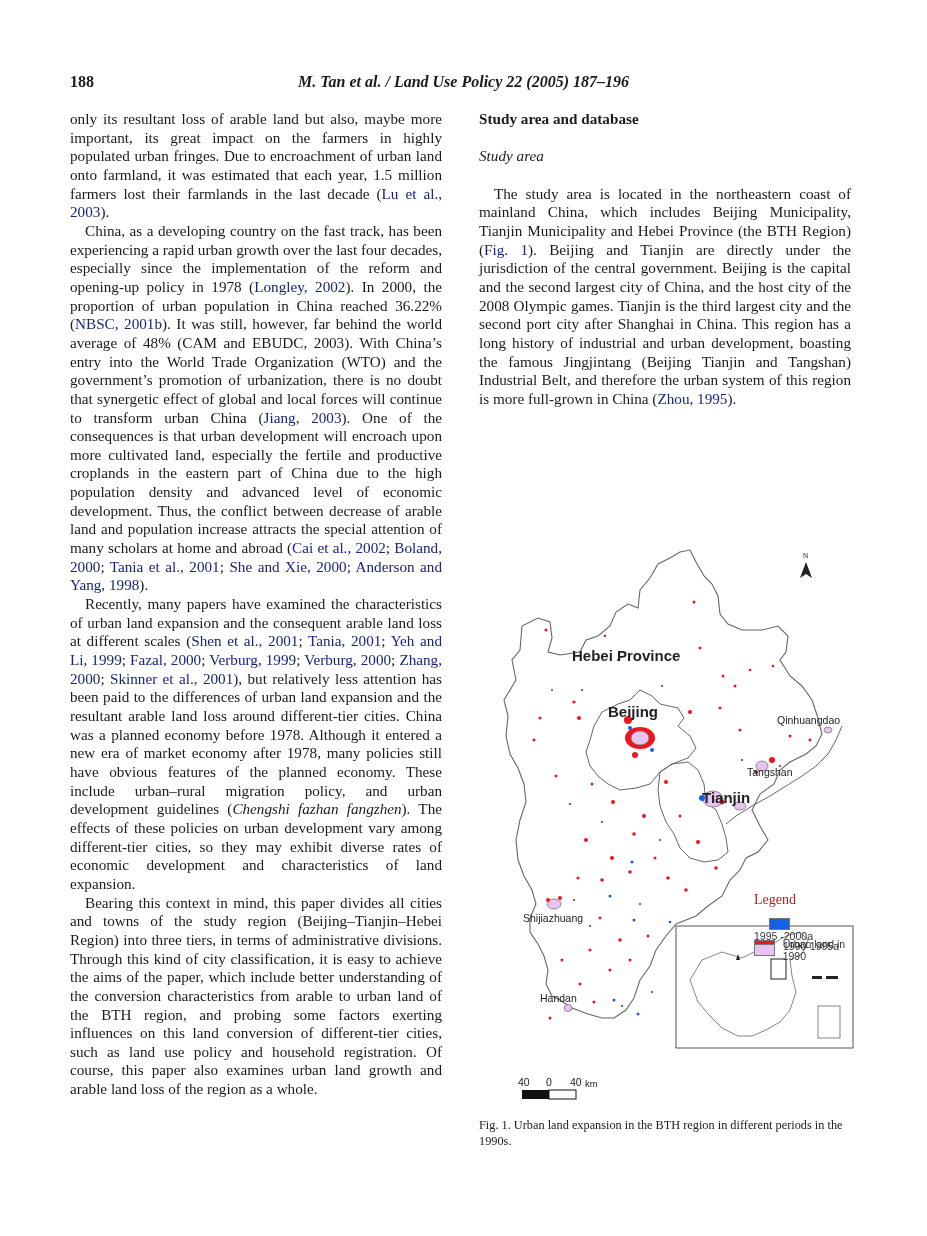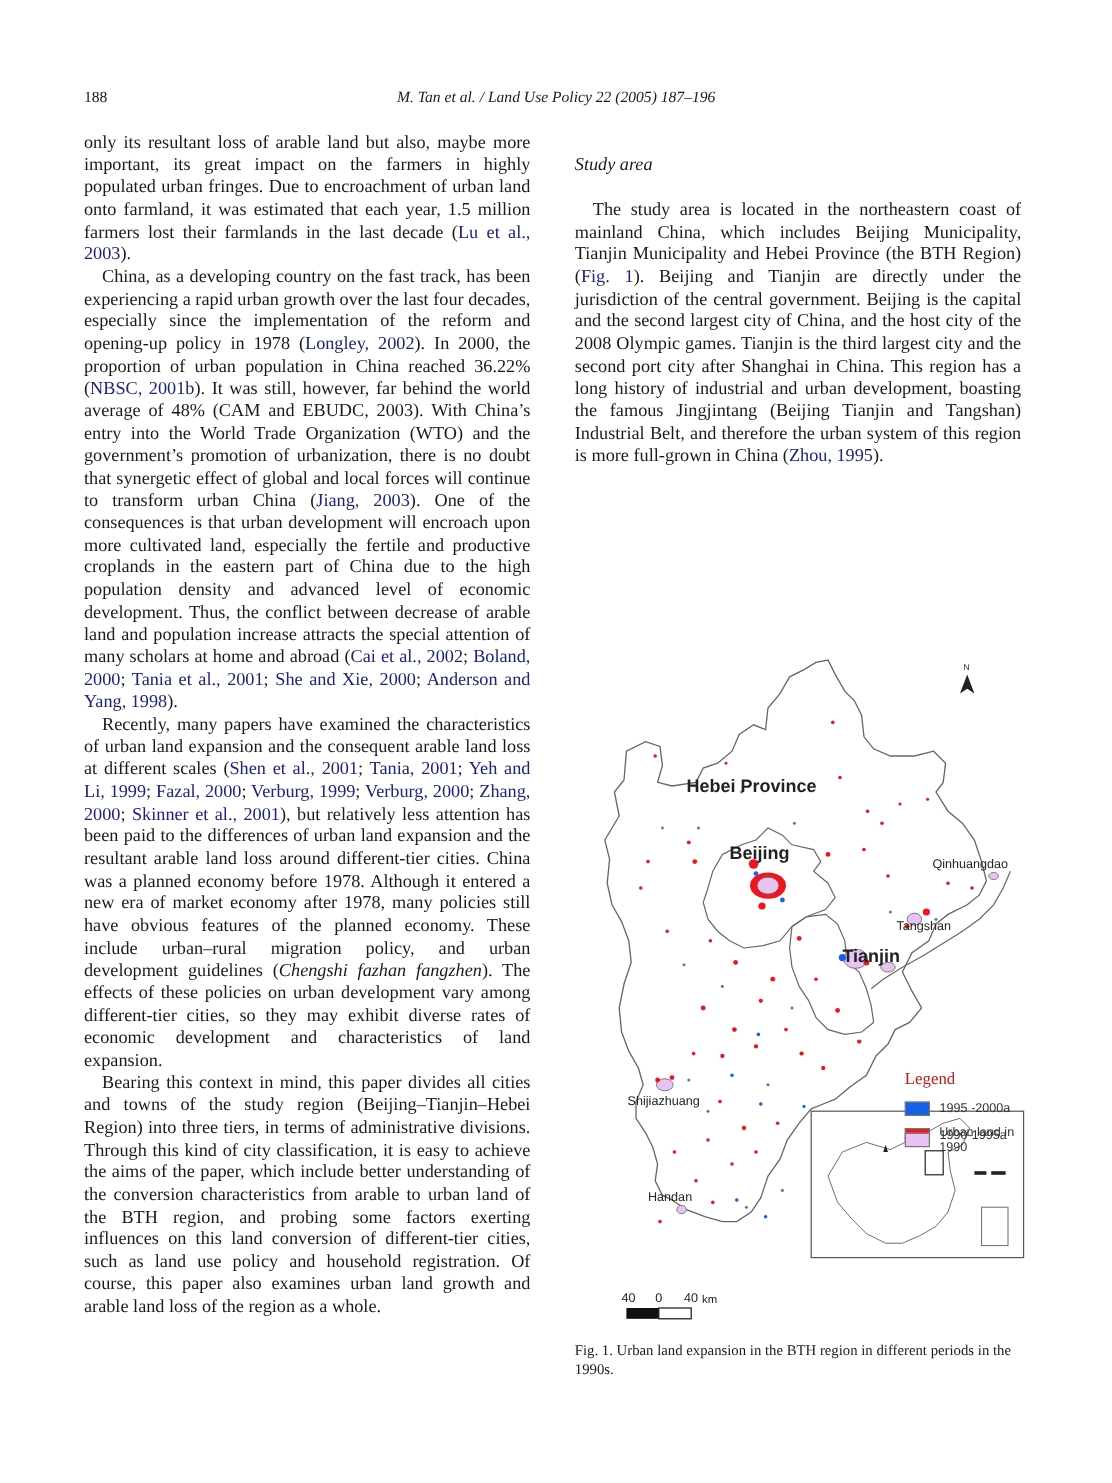--- a/index.html
+++ b/index.html
@@ -1,19 +1,19 @@
 <!DOCTYPE html>
 <html><head>
 <meta charset="utf-8">
 <style>
   html, body { margin: 0; padding: 0; background: #ffffff; }
   body { width: 927px; height: 1236px; position: relative; overflow: hidden;
          font-family: "Liberation Serif", "DejaVu Serif", serif; color: #1a1a1a; }
   .running-head { position: absolute; top: 73px; left: 0; width: 917px; height: 20px;
-                  font-size: 13px; }
+                  font-size: 16px; font-weight: bold; }
   .page-no { position: absolute; left: 70px; top: 0; }
   .journal-ref { position: absolute; left: 0; right: 0; text-align: center; font-style: italic; padding-left: 10px; }
   .col { position: absolute; font-size: 15.2px; line-height: 18.65px; text-align: justify; }
   .col-left { left: 70px; top: 110px; width: 372px; }
   .col-right { left: 479px; top: 110px; width: 372px; }
   .col p { margin: 0; text-indent: 15px; }
   .col p.noindent { text-indent: 0; }
   .link { color: #1a237e; }
   .sec-head { font-weight: bold; margin: 0; text-indent: 0 !important; }
   .subsec-head { font-style: italic; margin: 0; text-indent: 0 !important; }
@@ -38,20 +38,21 @@
 </div>
 
 <div class="col col-left">
   <p class="noindent"><span>only its resultant loss of arable land but also, maybe more important, its great impact on the farmers in highly populated urban fringes. Due to encroachment of urban land onto farmland, it was estimated that each year, 1.5 million farmers lost their farmlands in the last decade (</span><a class="link">Lu et al., 2003</a><span>).</span></p>
   <p><span>China, as a developing country on the fast track, has been experiencing a rapid urban growth over the last four decades, especially since the implementation of the reform and opening-up policy in 1978 (</span><a class="link">Longley, 2002</a><span>). In 2000, the proportion of urban population in China reached 36.22% (</span><a class="link">NBSC, 2001b</a><span>). It was still, however, far behind the world average of 48% (CAM and EBUDC, 2003). With China’s entry into the World Trade Organization (WTO) and the government’s promotion of urbanization, there is no doubt that synergetic effect of global and local forces will continue to transform urban China (</span><a class="link">Jiang, 2003</a><span>). One of the consequences is that urban development will encroach upon more cultivated land, especially the fertile and productive croplands in the eastern part of China due to the high population density and advanced level of economic development. Thus, the conflict between decrease of arable land and population increase attracts the special attention of many scholars at home and abroad (</span><a class="link">Cai et al., 2002</a><span>; </span><a class="link">Boland, 2000</a><span>; </span><a class="link">Tania et al., 2001</a><span>; </span><a class="link">She and Xie, 2000</a><span>; </span><a class="link">Anderson and Yang, 1998</a><span>).</span></p>
   <p><span>Recently, many papers have examined the characteristics of urban land expansion and the consequent arable land loss at different scales (</span><a class="link">Shen et al., 2001</a><span>; </span><a class="link">Tania, 2001</a><span>; </span><a class="link">Yeh and Li, 1999</a><span>; </span><a class="link">Fazal, 2000</a><span>; </span><a class="link">Verburg, 1999</a><span>; </span><a class="link">Verburg, 2000</a><span>; </span><a class="link">Zhang, 2000</a><span>; </span><a class="link">Skinner et al., 2001</a><span>), but relatively less attention has been paid to the differences of urban land expansion and the resultant arable land loss around different-tier cities. China was a planned economy before 1978. Although it entered a new era of market economy after 1978, many policies still have obvious features of the planned economy. These include urban–rural migration policy, and urban development guidelines (</span><i>Chengshi fazhan fangzhen</i><span>). The effects of these policies on urban development vary among different-tier cities, so they may exhibit diverse rates of economic development and characteristics of land expansion.</span></p>
   <p>Bearing this context in mind, this paper divides all cities and towns of the study region (Beijing–Tianjin–Hebei Region) into three tiers, in terms of administrative divisions. Through this kind of city classification, it is easy to achieve the aims of the paper, which include better understanding of the conversion characteristics from arable to urban land of the BTH region, and probing some factors exerting influences on this land conversion of different-tier cities, such as land use policy and household registration. Of course, this paper also examines urban land growth and arable land loss of the region as a whole.</p>
 </div>
 
 <div class="col col-right">
+  <p class="sec-head">Study area and database</p>
   <div class="gap18"></div>
   <p class="subsec-head">Study area</p>
   <div class="gap18"></div>
   <p><span>The study area is located in the northeastern coast of mainland China, which includes Beijing Municipality, Tianjin Municipality and Hebei Province (the BTH Region) (</span><a class="link">Fig. 1</a><span>). Beijing and Tianjin are directly under the jurisdiction of the central government. Beijing is the capital and the second largest city of China, and the host city of the 2008 Olympic games. Tianjin is the third largest city and the second port city after Shanghai in China. This region has a long history of industrial and urban development, boasting the famous Jingjintang (Beijing Tianjin and Tangshan) Industrial Belt, and therefore the urban system of this region is more full-grown in China (</span><a class="link">Zhou, 1995</a><span>).</span></p>
 </div>
 
 <div class="figure">
   <svg width="380" height="560" viewBox="0 0 380 560" style="position:absolute;left:0;top:0;">
 
     <path fill="#ffffff" stroke="#666" stroke-width="1.1" d="M 26 140 L 22 120 L 30 110 L 32 86 L 48 78 L 60 82 L 62 98 L 58 112 L 70 115 L 90 112 L 96 100 L 108 96 L 120 86 L 126 72 L 138 64 L 148 68 L 150 50 L 160 38 L 168 24 L 180 18 L 190 12 L 200 10 L 206 22 L 214 36 L 222 44 L 228 56 L 230 74 L 238 84 L 252 90 L 272 90 L 288 86 L 298 96 L 296 112 L 290 120 L 300 136 L 312 146 L 322 160 L 328 178 L 332 194 L 326 206 L 316 214 L 300 222 L 290 230 L 284 244 L 270 254 L 262 270 L 270 286 L 278 300 L 268 312 L 256 318 L 250 330 L 240 340 L 232 356 L 218 366 L 206 376 L 196 380 L 186 384 L 176 396 L 166 410 L 160 426 L 150 440 L 144 458 L 136 470 L 124 478 L 112 478 L 98 474 L 82 468 L 70 460 L 62 456 L 56 444 L 58 430 L 54 416 L 48 404 L 40 392 L 40 378 L 46 364 L 42 350 L 34 336 L 28 320 L 26 300 L 30 280 L 36 262 L 34 244 L 28 228 L 20 214 L 16 196 L 18 176 L 14 160 Z"></path>
@@ -187,21 +188,21 @@
 
   <span class="map-label lbl-big" style="left:82px;top:107px;">Hebei Province</span>
   <span class="map-label lbl-big" style="left:118px;top:163px;">Beijing</span>
   <span class="map-label lbl-big" style="left:212px;top:249px;">Tianjin</span>
   <span class="map-label lbl-small" style="left:287px;top:174px;">Qinhuangdao</span>
   <span class="map-label lbl-small" style="left:257px;top:226px;">Tangshan</span>
   <span class="map-label lbl-small" style="left:33px;top:372px;">Shijiazhuang</span>
   <span class="map-label lbl-small" style="left:50px;top:452px;">Handan</span>
 
   <span class="legend-title" style="left:264px;top:352px;">Legend</span>
-  <div class="legend-row" style="left:264px;top:378px;">
+  <div class="legend-row" style="left:264px;top:378px;flex-direction:column;">
     <span class="legend-swatch" style="background:#1560e8;"></span>
     <span>1995 -2000a</span>
   </div>
   <div class="legend-row" style="left:264px;top:400px;">
     <span class="legend-swatch" style="background:#f0141e;"></span>
     <span>1990-1995a</span>
   </div>
   <div class="legend-row" style="left:264px;top:398px;">
     <span class="legend-swatch" style="background:#e6c3f0;"></span>
     <span>Urban land in 1990</span>

